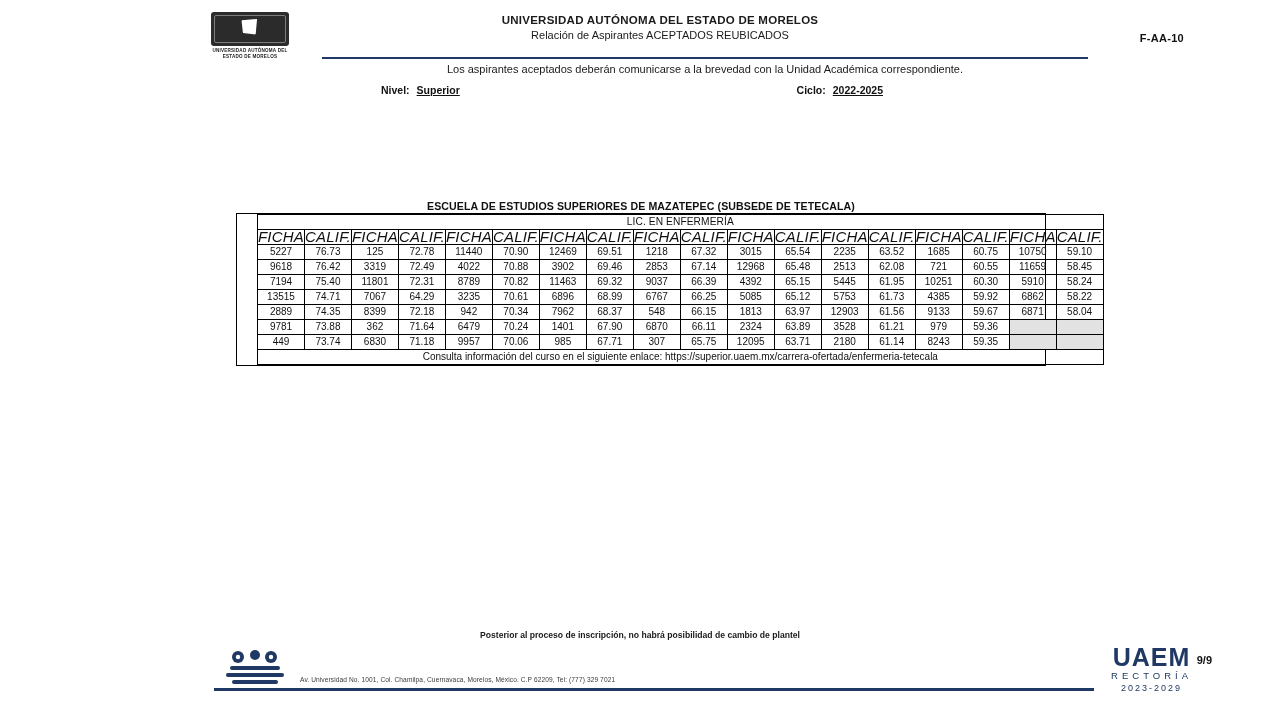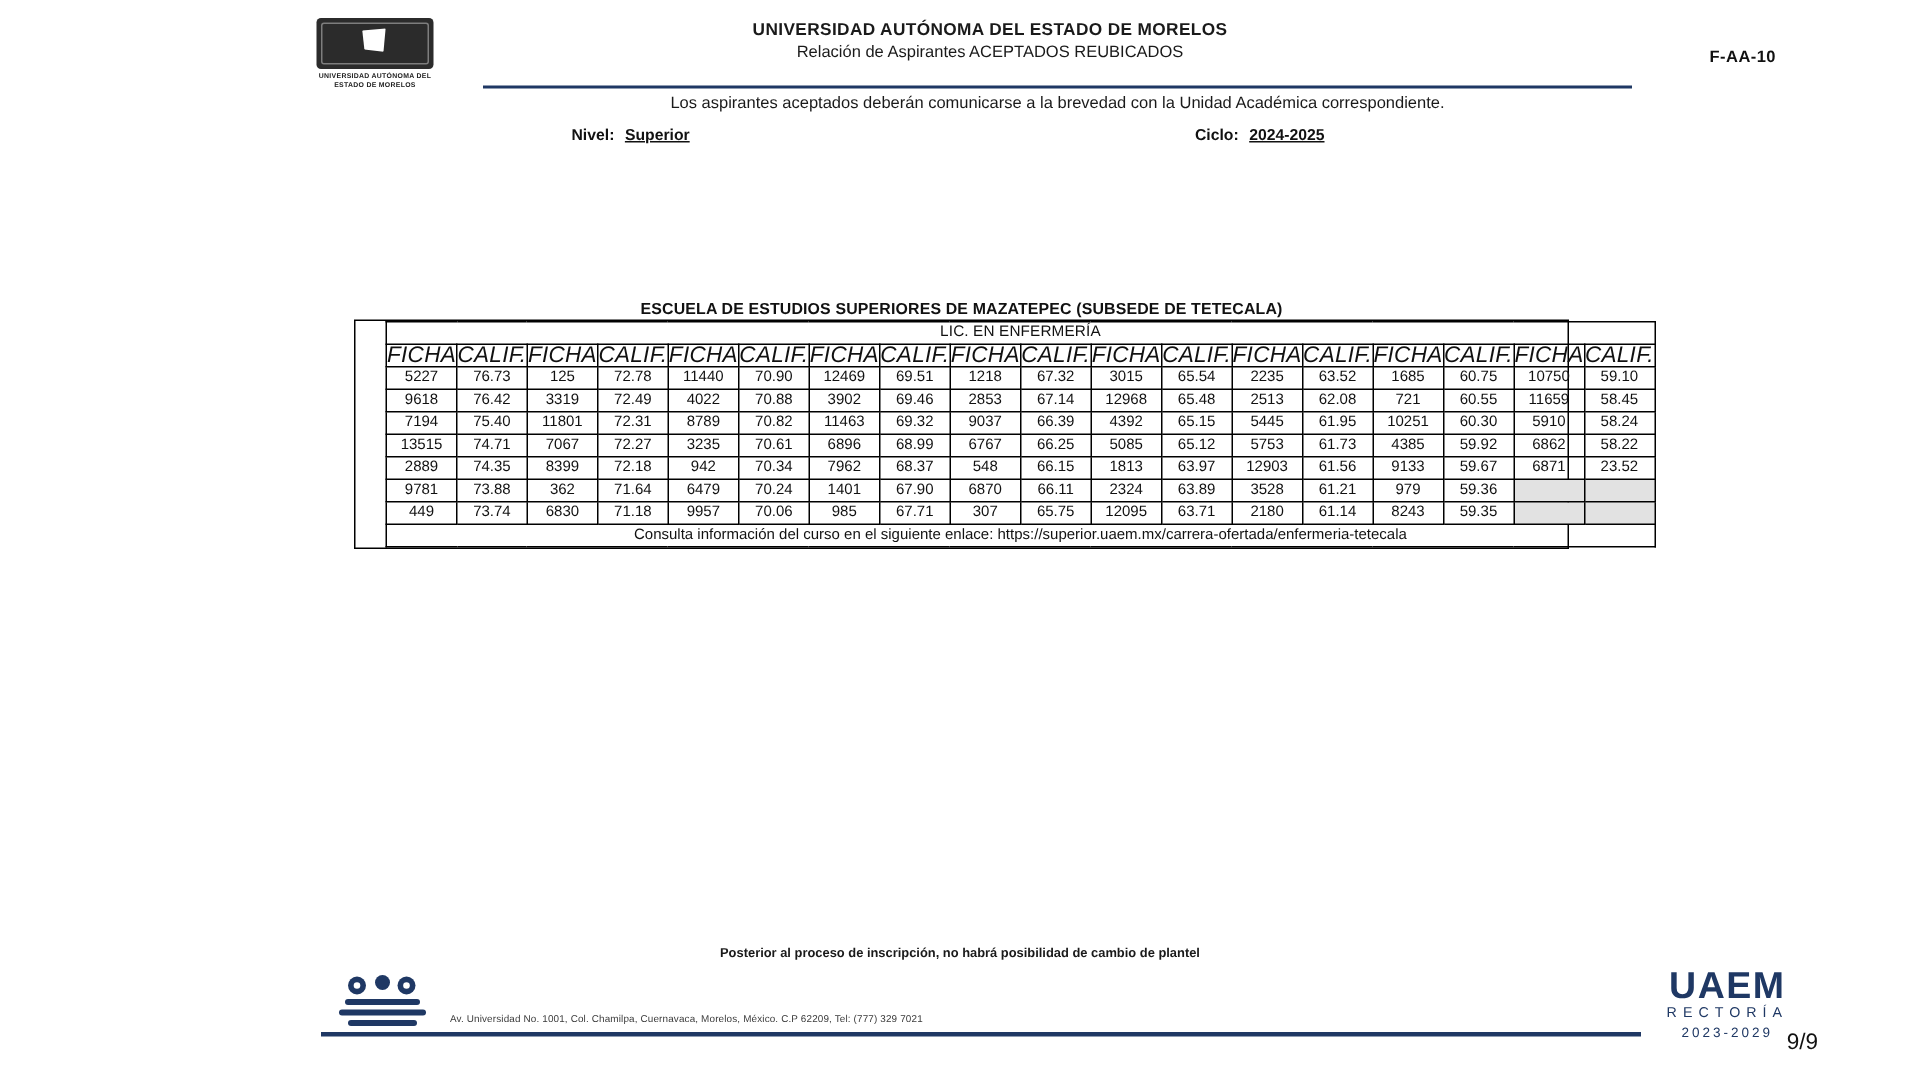--- a/index.html
+++ b/index.html
@@ -245,23 +245,23 @@
     line-height: 12px;
   }
   .uaem-mark .small {
     font-size: 9px;
     letter-spacing: 2px;
     line-height: 12px;
   }
   .page-num {
     position: absolute;
     right: 68px;
-    top: 686px;
-    font-size: 15px;
-    font-weight: normal;
+    top: 654px;
+    font-size: 11px;
+    font-weight: bold;
     color: #111;
   }
 </style>
 </head>
 <body>
 
 <div class="header">
   <div class="logo-uaem">
     <div class="crest"></div>
     <div class="crest-label">
@@ -279,21 +279,21 @@
   <div class="header-rule"></div>
 </div>
 
 <div class="notice">Los aspirantes aceptados deberán comunicarse a la brevedad con la Unidad Académica correspondiente.</div>
 
 <div class="meta-row">
   <div class="meta-left">
     <span class="meta-label">Nivel:</span><span class="meta-value">Superior</span>
   </div>
   <div class="meta-right">
-    <span class="meta-label">Ciclo:</span><span class="meta-value">2024-2025</span>
+    <span class="meta-label">Ciclo:</span><span class="meta-value">2022-2025</span>
   </div>
 </div>
 
 <div class="school-title">ESCUELA DE ESTUDIOS SUPERIORES DE MAZATEPEC (SUBSEDE DE TETECALA)</div>
 
 <div class="table-wrap">
   <table class="grid">
     <tbody>
       <tr class="career-row">
         <td colspan="18">LIC. EN ENFERMERÍA</td>
@@ -376,21 +376,21 @@
         <td>61.95</td>
         <td>10251</td>
         <td>60.30</td>
         <td>5910</td>
         <td>58.24</td>
       </tr>
       <tr class="data-row">
         <td>13515</td>
         <td>74.71</td>
         <td>7067</td>
-        <td>72.27</td>
+        <td>64.29</td>
         <td>3235</td>
         <td>70.61</td>
         <td>6896</td>
         <td>68.99</td>
         <td>6767</td>
         <td>66.25</td>
         <td>5085</td>
         <td>65.12</td>
         <td>5753</td>
         <td>61.73</td>
@@ -410,21 +410,21 @@
         <td>68.37</td>
         <td>548</td>
         <td>66.15</td>
         <td>1813</td>
         <td>63.97</td>
         <td>12903</td>
         <td>61.56</td>
         <td>9133</td>
         <td>59.67</td>
         <td>6871</td>
-        <td>23.52</td>
+        <td>58.04</td>
       </tr>
       <tr class="data-row">
         <td>9781</td>
         <td>73.88</td>
         <td>362</td>
         <td>71.64</td>
         <td>6479</td>
         <td>70.24</td>
         <td>1401</td>
         <td>67.90</td>

